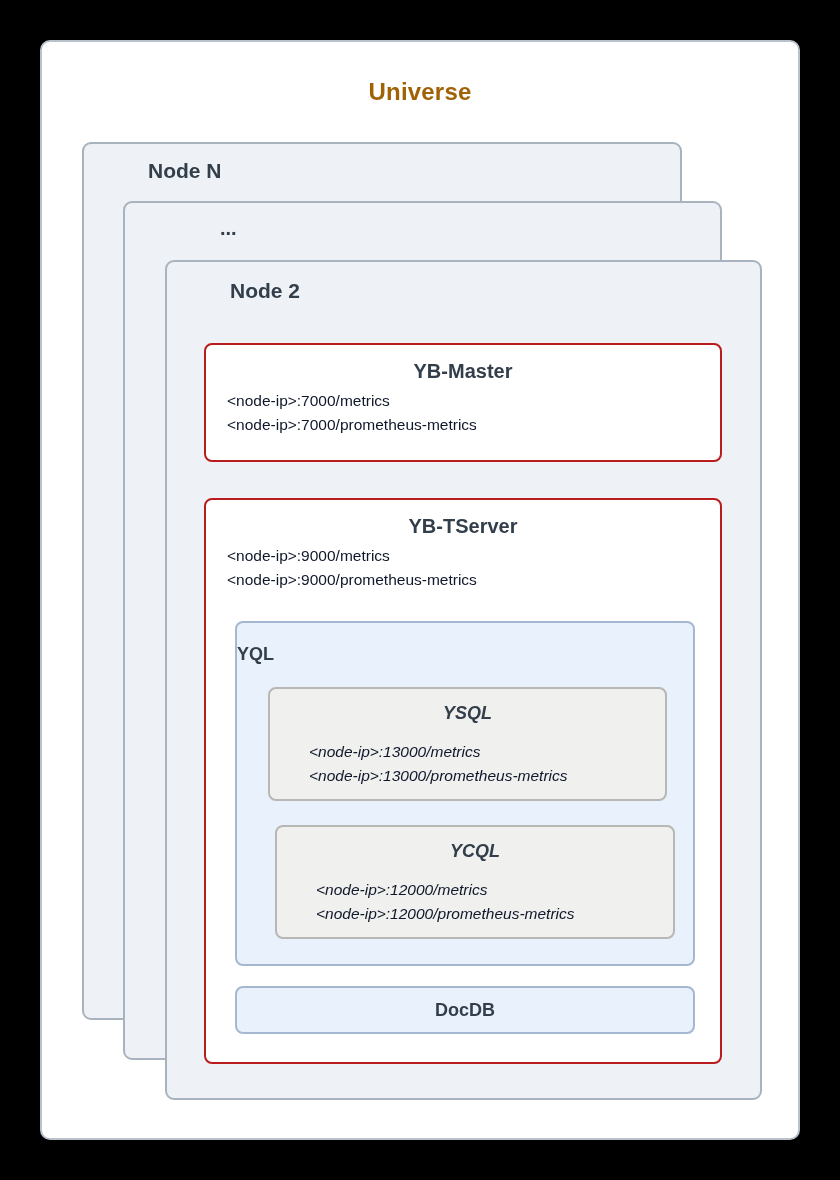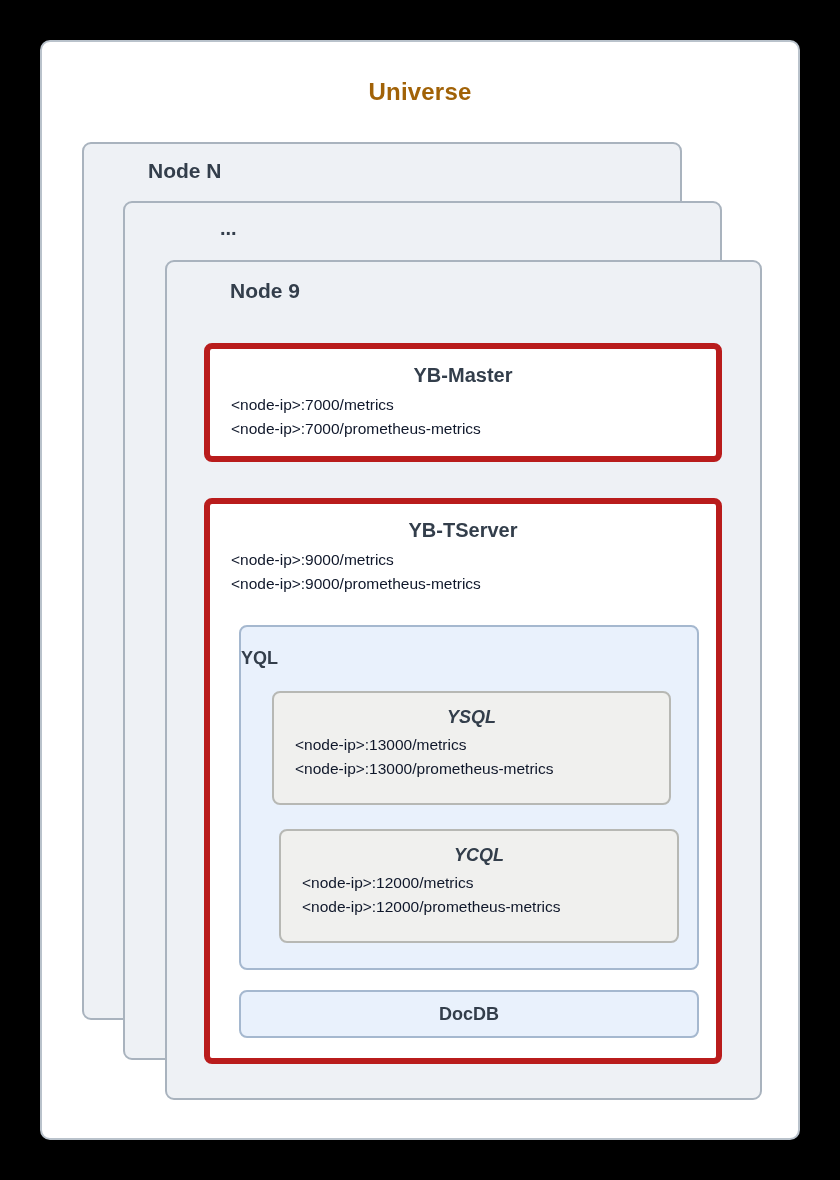--- a/index.html
+++ b/index.html
@@ -56,21 +56,21 @@
     color: #333e4b;
     margin-left: 48px;
   }
   .node-n .node-label    { left: 16px; top: 15px; }
   .node-dots .node-label { left: 47px; top: 14px; font-size: 20px; }
   .node-1 .node-label    { left: 15px; top: 17px; }
   
   .white-box {
     position: absolute;
     background: #ffffff;
-    border: 6px solid #b91c1c;
+    border: 2px solid #b91c1c;
     border-radius: 8px;
     box-sizing: border-box;
   }
   .yb-master  { left: 37px; top: 81px;  width: 518px; height: 119px; }
   .yb-tserver { left: 37px; top: 236px; width: 518px; height: 566px; }
   .box-title {
     margin-top: 13px;
     text-align: center;
     font-size: 20px;
     font-weight: bold;
@@ -105,21 +105,21 @@
   .gray-box {
     position: absolute;
     background: #f0f0ee;
     border: 2px solid #b7b8b4;
     border-radius: 8px;
     box-sizing: border-box;
   }
   .ysql { left: 31px; top: 64px;  width: 399px; height: 114px; }
   .ycql { left: 38px; top: 202px; width: 400px; height: 114px; }
   .gray-box .box-title { margin-top: 12px; font-size: 18px; line-height: 24px; font-style: italic; }
-  .gray-box .endpoints { margin-top: 4px; padding-left: 21px; }
+  .gray-box .endpoints { margin-top: 15px; padding-left: 39px; font-style: italic; }
   .docdb {
     left: 29px; top: 486px;
     width: 460px; height: 48px;
     display: flex;
     align-items: center;
     justify-content: center;
   }
   .docdb-title {
     font-size: 18px;
     font-weight: bold;
@@ -137,21 +137,21 @@
 
     <div class="node-box node-n">
       <div class="node-label">Node N</div>
     </div>
 
     <div class="node-box node-dots">
       <div class="node-label">...</div>
     </div>
 
     <div class="node-box node-1">
-      <div class="node-label">Node 9</div>
+      <div class="node-label">Node 2</div>
 
       <div class="white-box yb-master">
         <div class="box-title">YB-Master</div>
         <div class="endpoints">
           <div>&lt;node-ip&gt;:7000/metrics</div>
           <div>&lt;node-ip&gt;:7000/prometheus-metrics</div>
         </div>
       </div>
 
       <div class="white-box yb-tserver">

